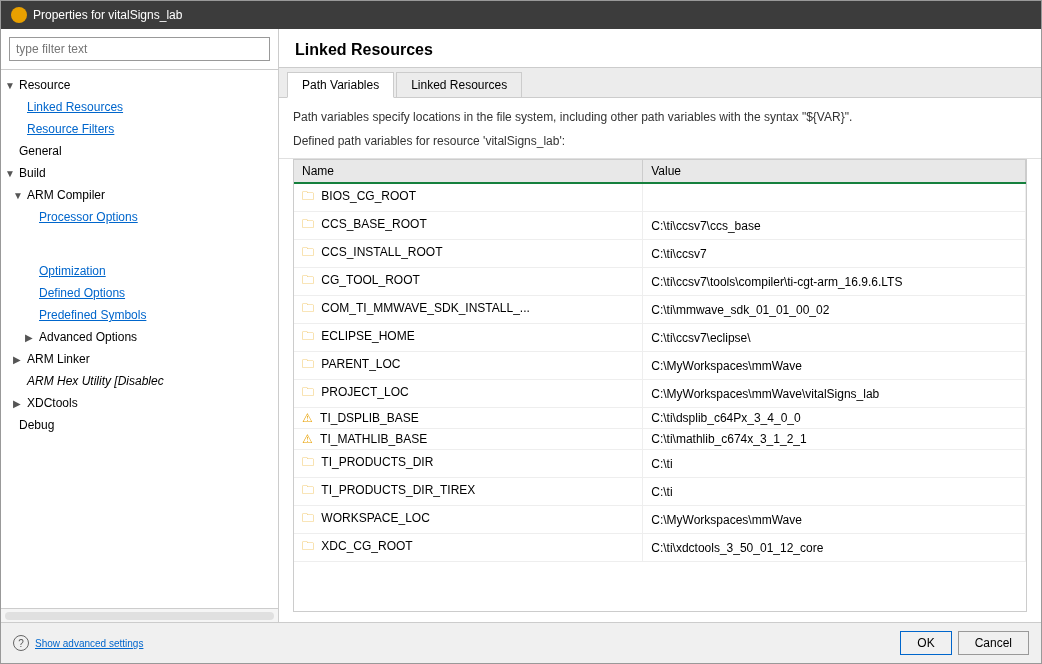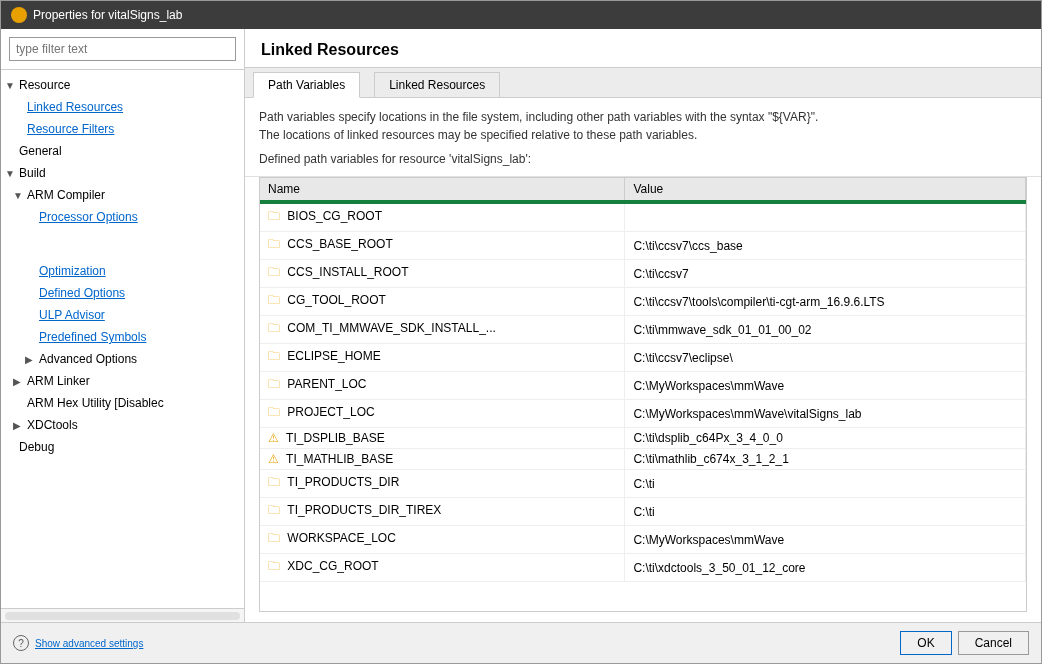--- a/index.html
+++ b/index.html
@@ -7,54 +7,54 @@
 
     .window { width: 1042px; height: 664px; display: flex; flex-direction: column; background: #f0f0f0; border: 1px solid #999; }
 
     .title-bar { background: #3c3c3c; color: #fff; padding: 6px 10px; display: flex; align-items: center; font-size: 12px; gap: 6px; flex-shrink: 0; }
     .title-bar-icon { width: 16px; height: 16px; background: #e8a000; border-radius: 50%; flex-shrink: 0; }
     .title-bar-text { flex: 1; }
 
     .content-area { display: flex; flex: 1; overflow: hidden; }
 
     
-    .left-panel { width: 244px; flex-shrink: 0; background: #fff; border-right: 1px solid #ccc; display: flex; flex-direction: column; }
+    .left-panel { width: 278px; flex-shrink: 0; background: #fff; border-right: 1px solid #ccc; display: flex; flex-direction: column; }
 
     .filter-box { padding: 8px; border-bottom: 1px solid #ccc; }
     .filter-input { width: 100%; border: 1px solid #999; padding: 4px 6px; font-size: 12px; color: #888; background: #fff; }
 
     .tree { flex: 1; overflow-y: auto; padding: 4px 0; }
     .tree-item { padding: 2px 0; cursor: pointer; user-select: none; }
     .tree-item-label { padding: 2px 4px; display: flex; align-items: center; gap: 4px; white-space: nowrap; }
 
     .tree-indent-1 { padding-left: 12px; }
     .tree-indent-2 { padding-left: 24px; }
 
     .arrow { font-size: 10px; color: #555; width: 10px; }
     .link-text { color: #0066cc; text-decoration: underline; cursor: pointer; }
     .plain-text { color: #000; }
 
     
     .right-panel { flex: 1; display: flex; flex-direction: column; background: #f5f5f5; overflow: hidden; }
 
     .panel-title { font-size: 16px; font-weight: bold; padding: 12px 16px 8px 16px; color: #000; border-bottom: 1px solid #ccc; background: #fff; flex-shrink: 0; }
 
-    .tabs { display: flex; border-bottom: 1px solid #ccc; background: #ececec; flex-shrink: 0; padding-top: 4px; padding-left: 8px; gap: 12px; }
+    .tabs { display: flex; border-bottom: 1px solid #ccc; background: #ececec; flex-shrink: 0; padding-top: 4px; padding-left: 8px; gap: 0; }
     .tab { padding: 5px 14px; border: 1px solid #ccc; border-bottom: none; background: #ececec; cursor: pointer; font-size: 12px; margin-right: 2px; }
     .tab.active { background: #fff; border-bottom: 1px solid #fff; margin-bottom: -1px; }
 
     .tab-content { flex: 1; overflow: hidden; display: flex; flex-direction: column; background: #fff; }
 
     .description { padding: 10px 14px 8px 14px; font-size: 12px; color: #333; line-height: 1.5; border-bottom: 1px solid #e0e0e0; flex-shrink: 0; }
 
     .table-container { flex: 1; overflow-y: auto; margin: 0 14px 10px 14px; border: 1px solid #ccc; }
 
     table { width: 100%; border-collapse: collapse; font-size: 12px; }
     table thead { background: #e8e8e8; }
-    table th { text-align: left; padding: 4px 8px; border-bottom: 4px solid #15803d; border-right: 1px solid #ccc; font-weight: normal; color: #000; }
+    table th { text-align: left; padding: 4px 8px; border-bottom: 2px solid #15803d; border-right: 1px solid #ccc; font-weight: normal; color: #000; }
     table td { padding: 3px 8px; border-bottom: 1px solid #eee; border-right: 1px solid #eee; vertical-align: middle; }
     .folder-icon { color: #e8a000; margin-right: 4px; }
     .warning-icon { color: #e8a000; margin-right: 4px; }
 
     
     .bottom-bar { display: flex; align-items: center; padding: 8px 12px; border-top: 1px solid #ccc; background: #f0f0f0; flex-shrink: 0; justify-content: space-between; }
     .bottom-left { display: flex; align-items: center; gap: 6px; }
     .help-icon { width: 16px; height: 16px; border-radius: 50%; border: 1px solid #666; display: flex; align-items: center; justify-content: center; font-size: 10px; color: #555; cursor: pointer; }
     .show-advanced { color: #0066cc; text-decoration: underline; cursor: pointer; font-size: 10px; }
     .bottom-right { display: flex; gap: 6px; }
@@ -139,26 +139,20 @@
           </div>
         </div>
 
         <div class="tree-item">
           <div class="tree-item-label tree-indent-2" style="display:flex;align-items:center;">
             <span class="arrow" style="width:10px;"></span>
             <span class="link-text">Defined Options</span>
           </div>
         </div>
 
-        <div class="tree-item">
-          <div class="tree-item-label tree-indent-2" style="display:flex;align-items:center;">
-            <span class="arrow" style="width:10px;"></span>
-            <span class="link-text">ULP Advisor</span>
-          </div>
-        </div>
 
         <div class="tree-item">
           <div class="tree-item-label tree-indent-2" style="display:flex;align-items:center;">
             <span class="arrow" style="width:10px;"></span>
             <span class="link-text">Predefined Symbols</span>
           </div>
         </div>
 
         <div class="tree-item">
           <div class="tree-item-label tree-indent-2" style="display:flex;align-items:center;">
@@ -168,21 +162,21 @@
         </div>
 
         <div class="tree-item">
           <div class="tree-item-label tree-indent-1" style="display:flex;align-items:center;">
             <span class="arrow">▶</span>
             <span class="plain-text">ARM Linker</span>
           </div>
         </div>
 
         <div class="tree-item">
-          <div class="tree-item-label tree-indent-1" style="display:flex;align-items:flex-end;">
+          <div class="tree-item-label tree-indent-1" style="display:flex;align-items:flex-end;font-style:italic;">
             <span class="arrow" style="width:10px;"></span>
             <span class="plain-text">ARM Hex Utility  [Disablec</span>
           </div>
         </div>
 
         <div class="tree-item">
           <div class="tree-item-label tree-indent-1" style="display:flex;align-items:center;">
             <span class="arrow">▶</span>
             <span class="plain-text">XDCtools</span>
           </div>
@@ -209,21 +203,20 @@
           <span>Path Variables</span>
         </div>
         <div class="tab">
           <span>Linked Resources</span>
         </div>
       </div>
 
       <div class="tab-content">
         <div class="description">
           <div>Path variables specify locations in the file system, including other path variables with the syntax "${VAR}".</div>
-          <div>The locations of linked resources may be specified relative to these path variables.</div>
           <div style="margin-top:6px;">Defined path variables for resource 'vitalSigns_lab':</div>
         </div>
 
         <div class="table-container">
           <table>
             <thead>
               <tr>
                 <th>Name</th>
                 <th>Value</th>
               </tr>

